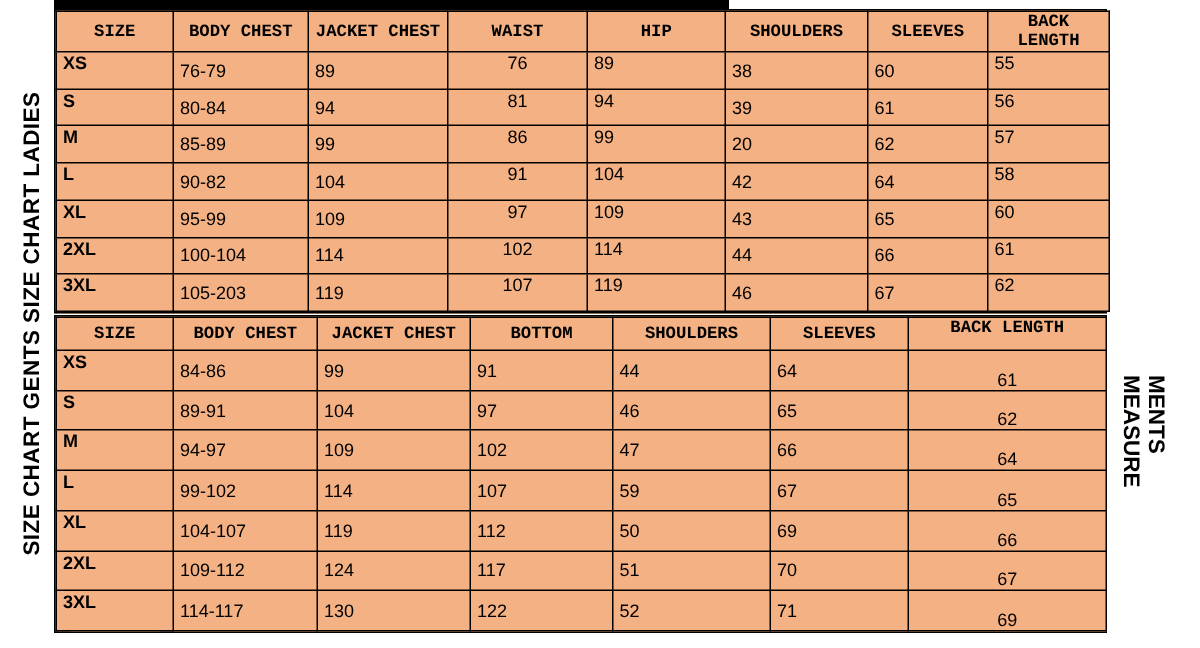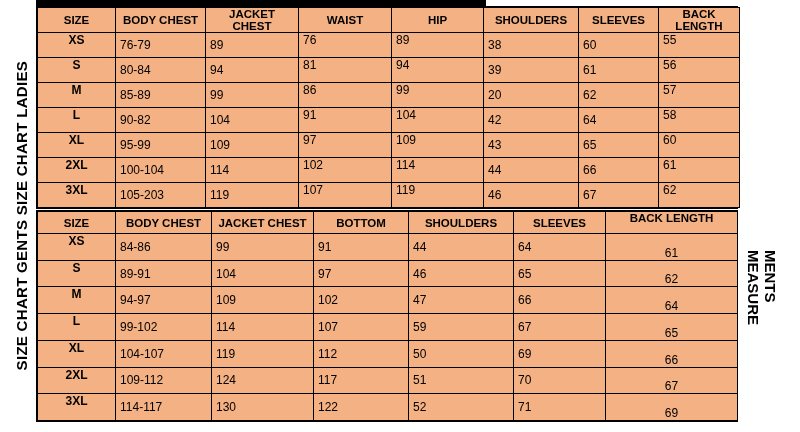--- a/index.html
+++ b/index.html
@@ -103,26 +103,27 @@
     color: #000;
     padding: 0 4px;
     background: #f4b183;
     box-sizing: border-box;
   }
   table.chart th {
     font-weight: bold;
     font-size: 11.5px;
     text-align: center;
     height: 22px;
+    font-family: Liberation Mono, monospace;
   }
   table.chart td {
     height: 22px;
   }
   .c-size {
-    text-align: center;
+    text-align: left;
     font-weight: bold;
     font-size: 11px;
     vertical-align: top;
     padding-top: 1px;
     border-radius: 11px;
   }
   .c-val-center {
     vertical-align: middle;
   }
   .c-val-left {
@@ -134,20 +135,21 @@
     text-align: left;
     vertical-align: middle;
     padding-left: 5px;
   }
   .c-val-center-low {
     text-align: center;
     vertical-align: bottom;
     padding-bottom: 1px;
   }
   .c-val-center-top {
+    text-align: center;
     vertical-align: top;
     padding-top: 0px;
   }
   .hdr-backlen-gents {
     font-weight: bold;
     font-size: 11.5px;
     text-align: center;
     vertical-align: top;
     padding-top: 0px;
   }

